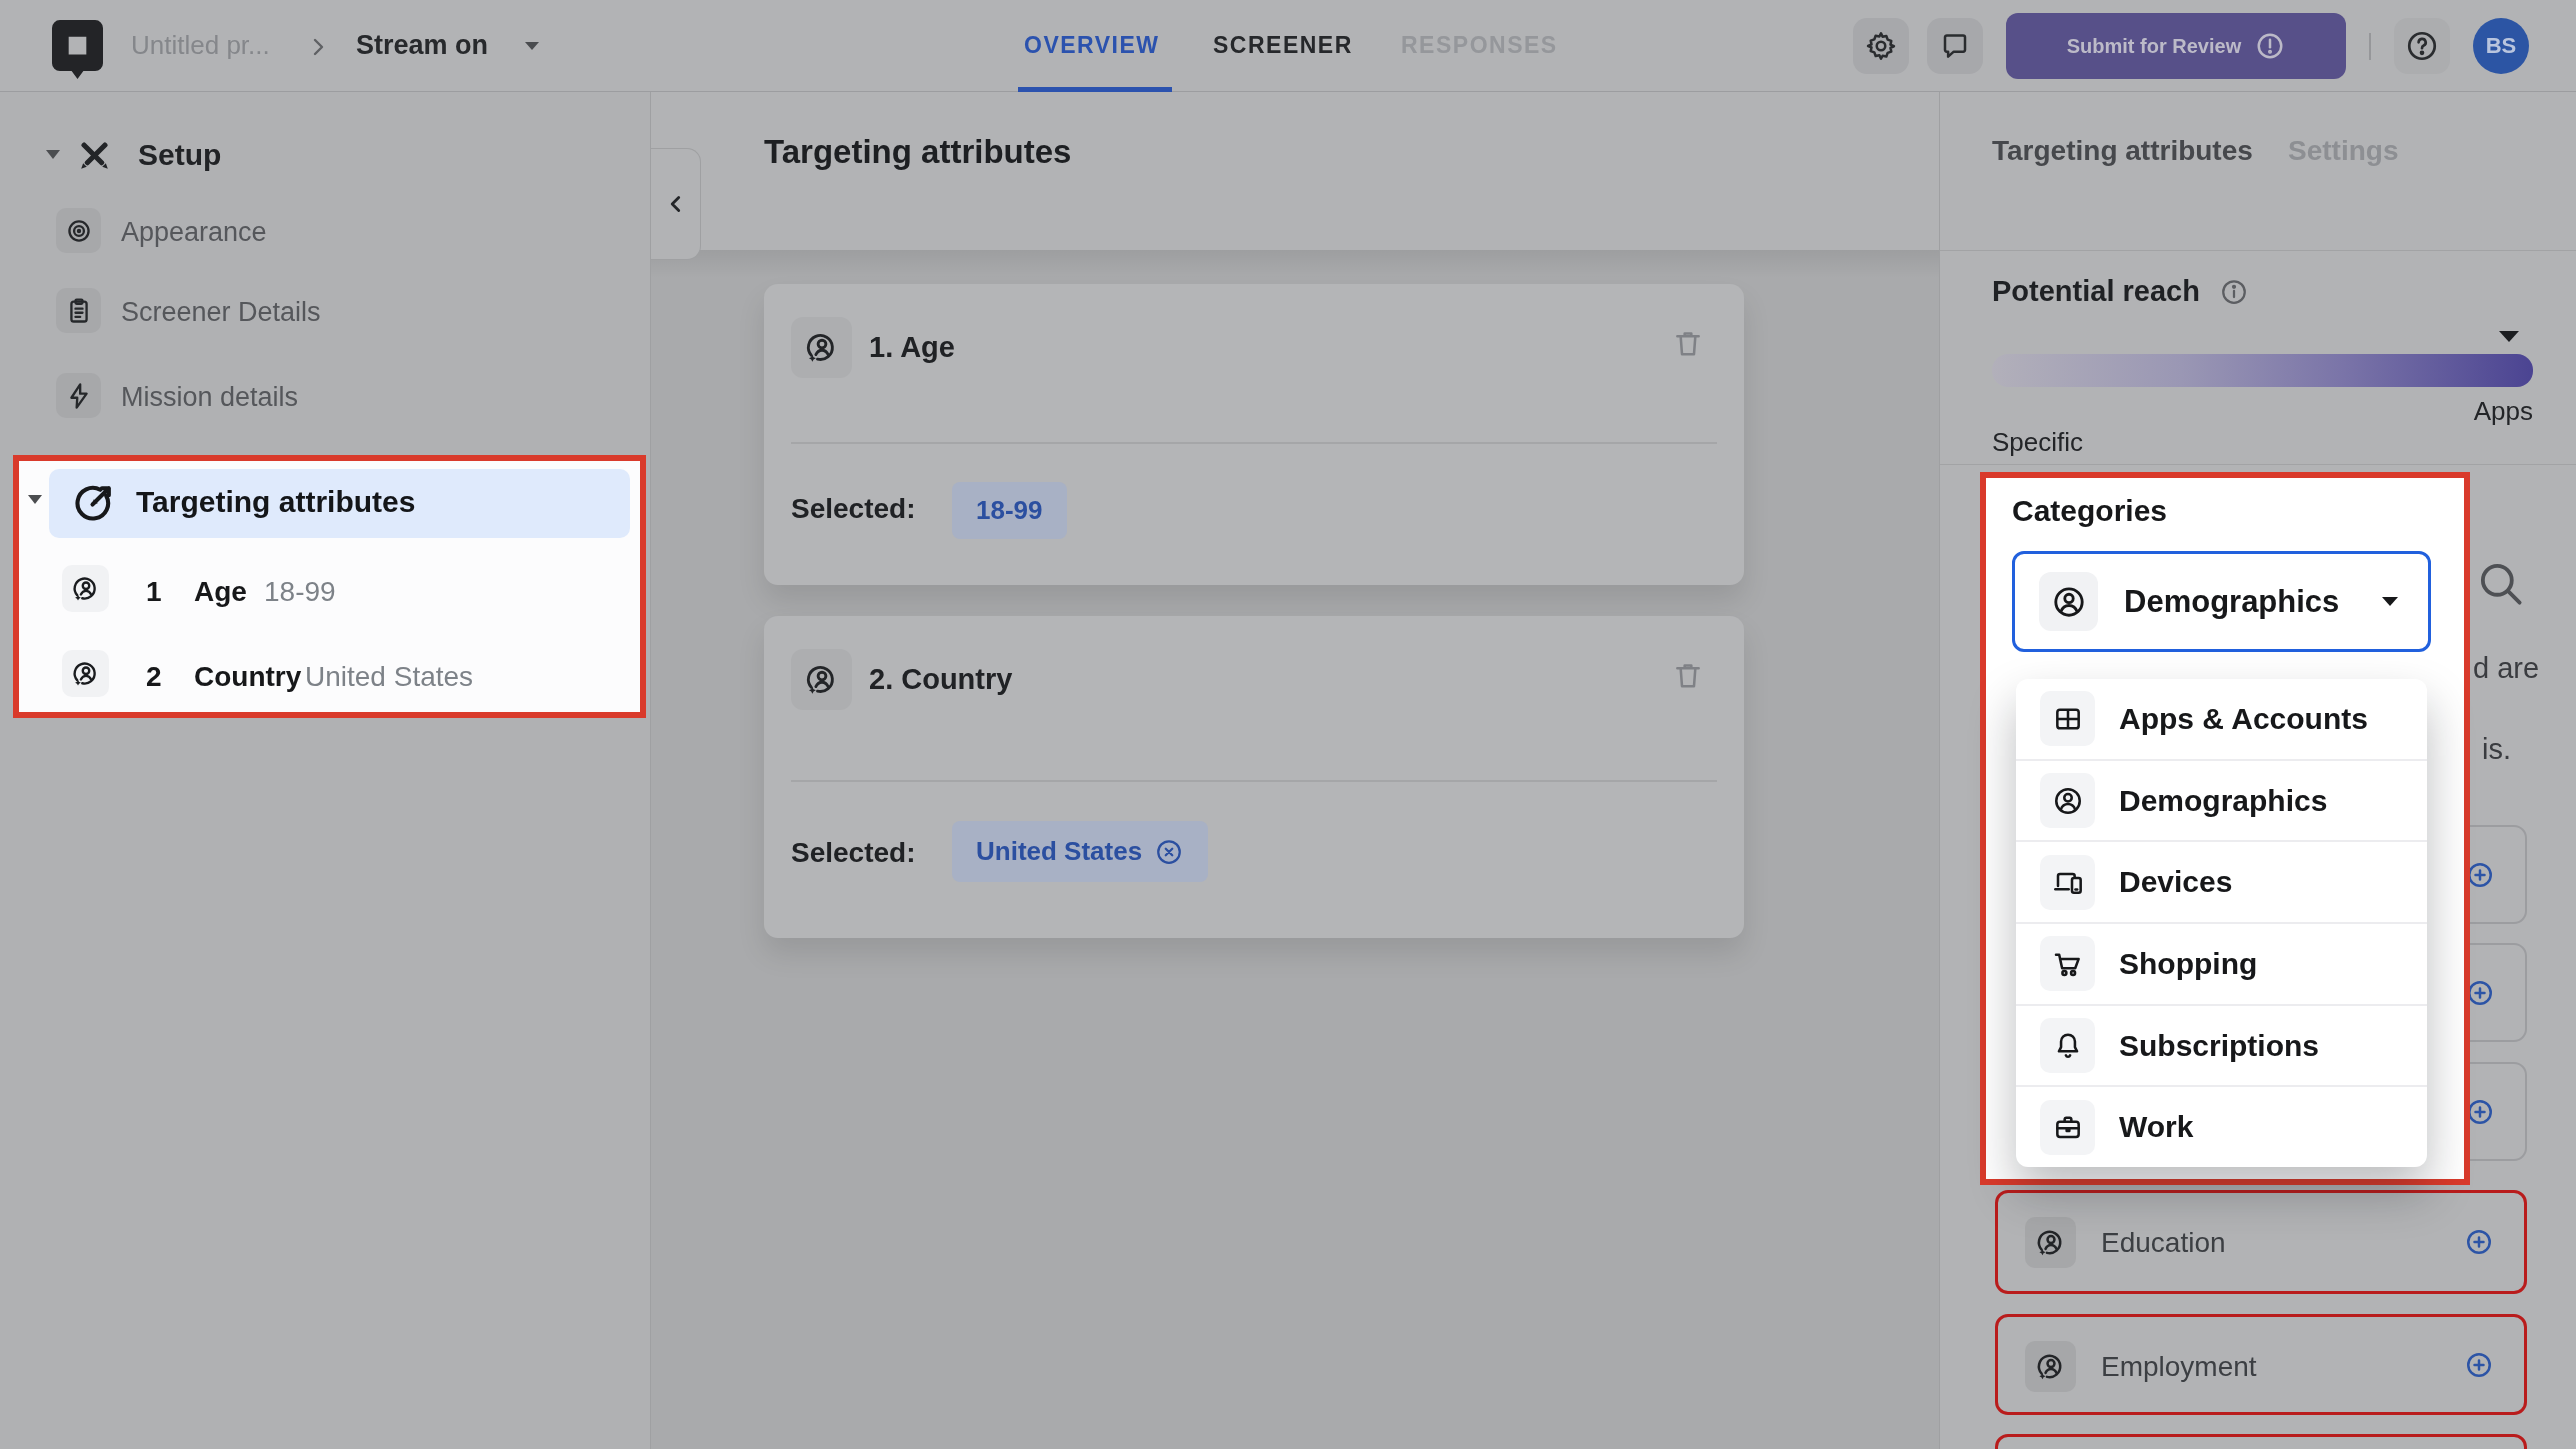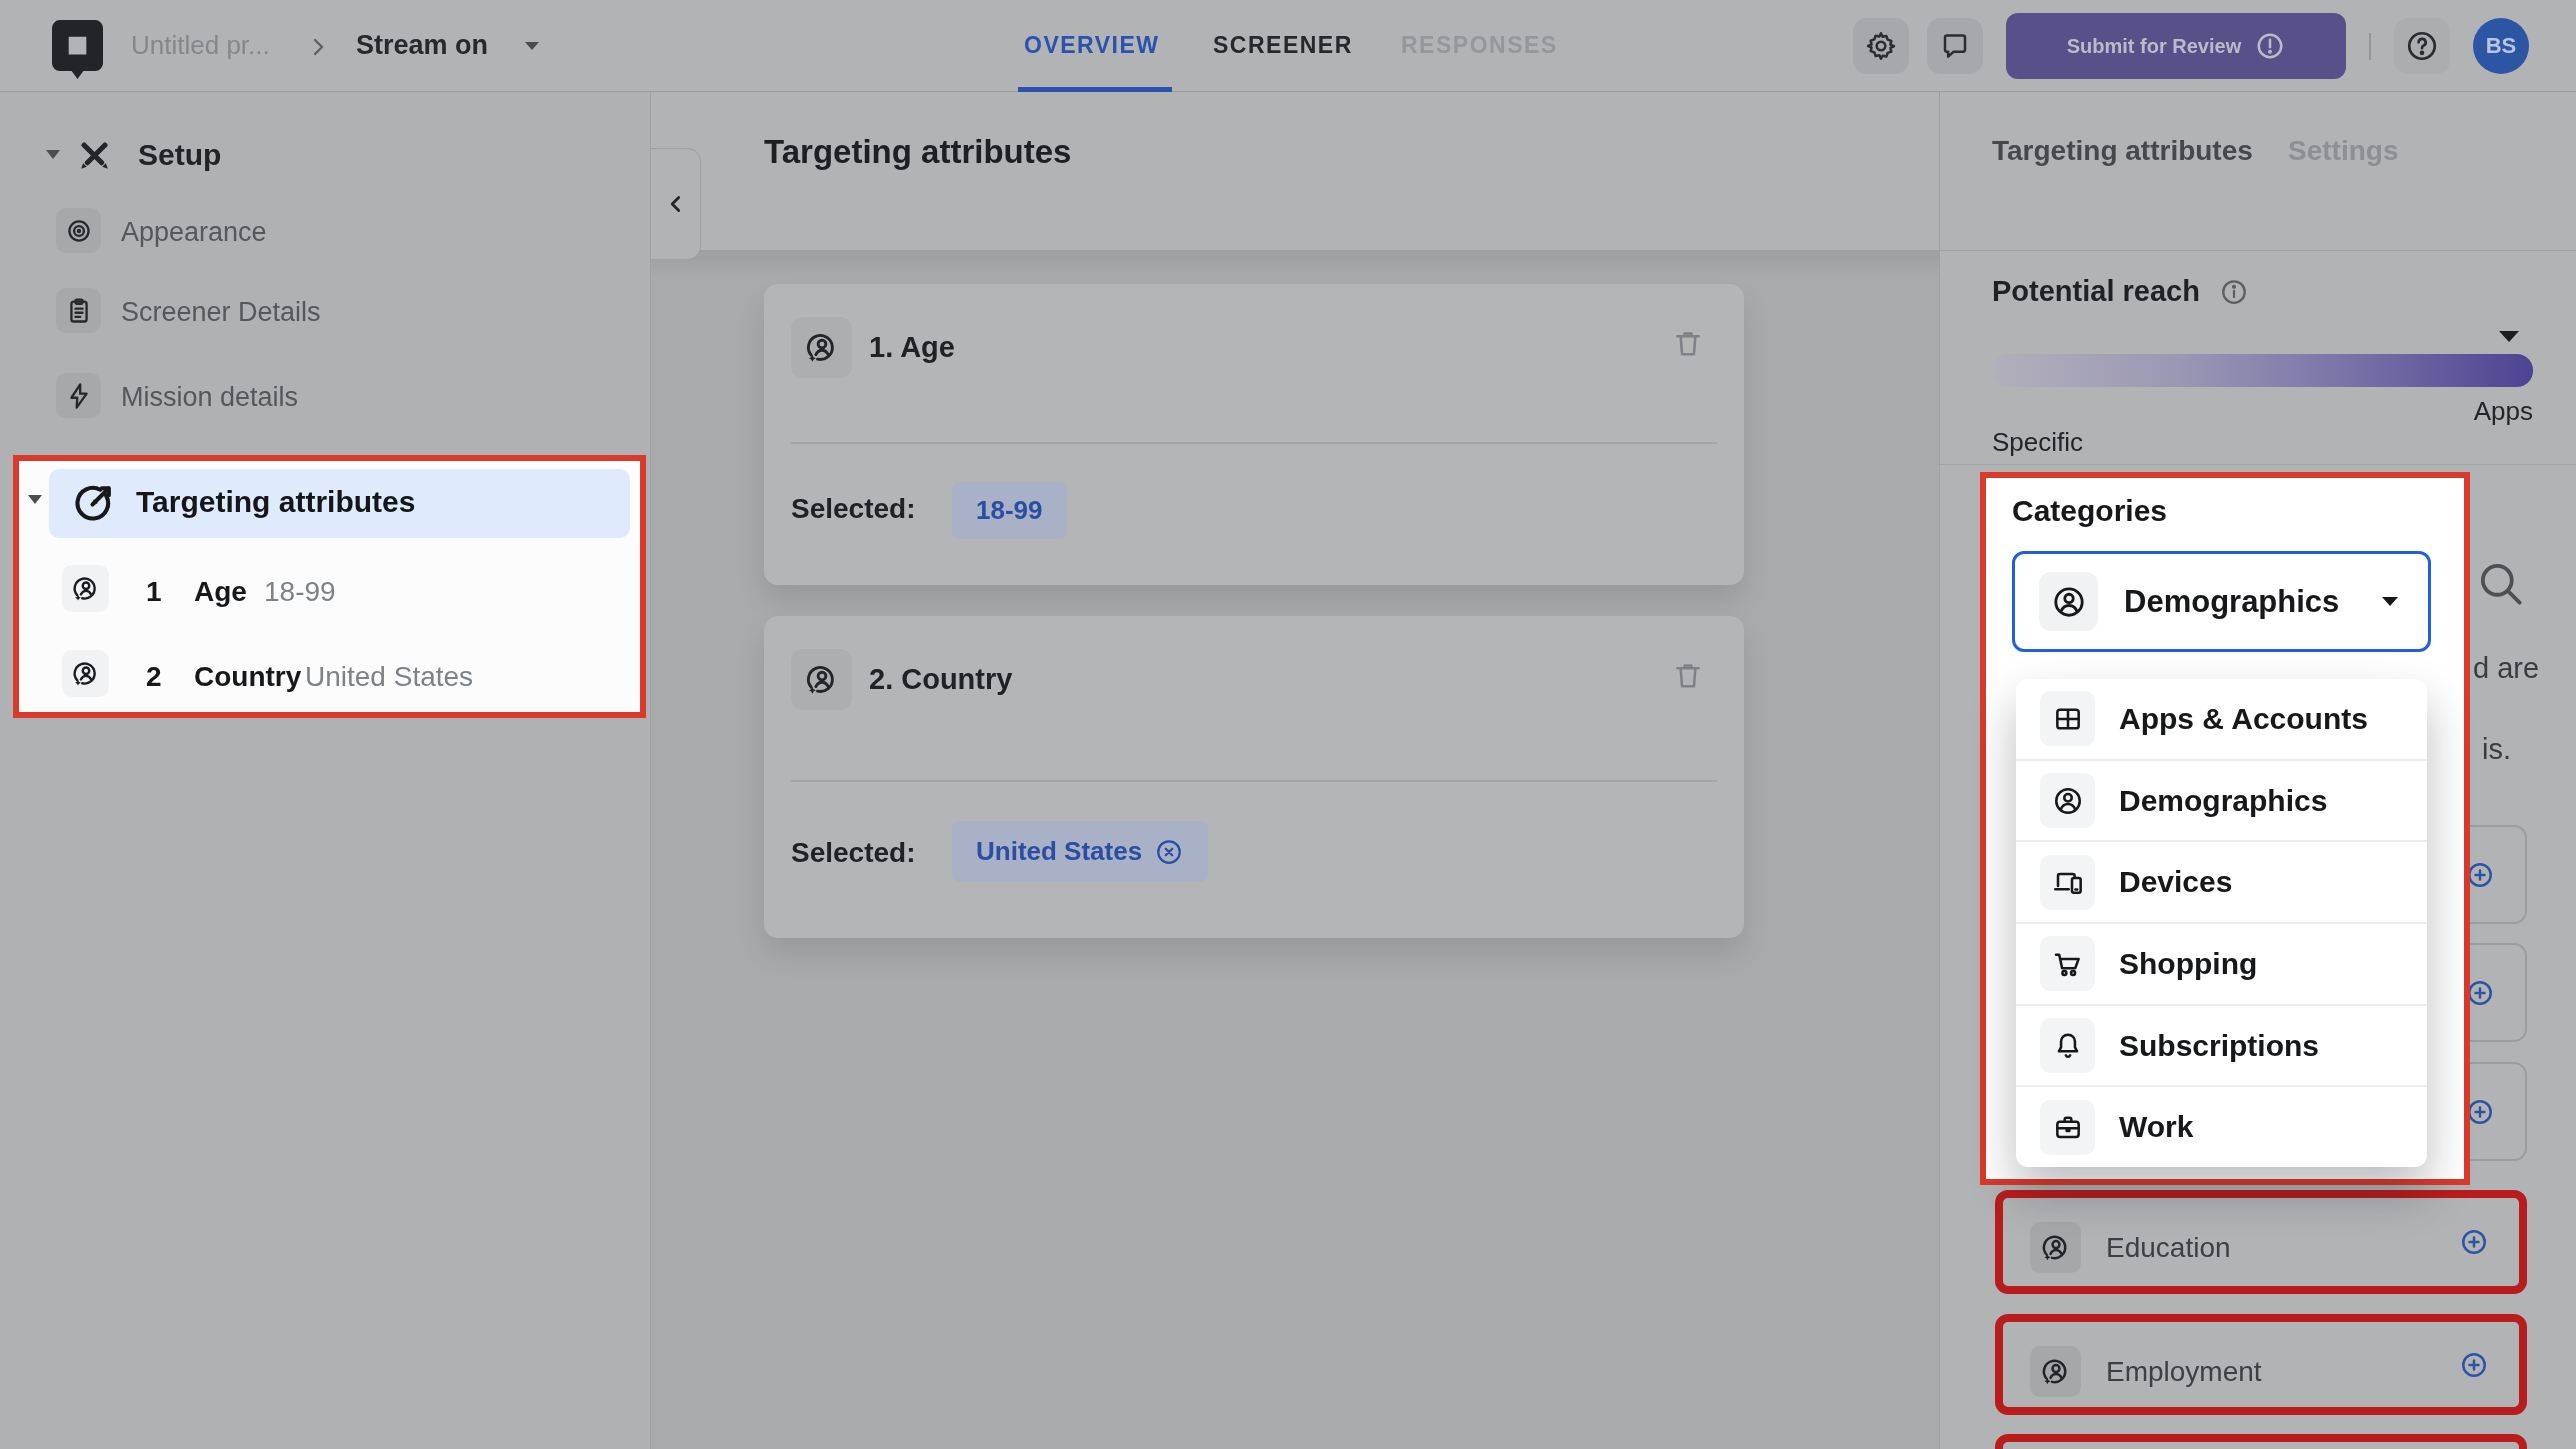--- a/index.html
+++ b/index.html
@@ -66,21 +66,21 @@
   .reach-info{left:279px;top:185px;color:#5c5e62;}
   .reach-pointer{left:557px;top:237px;color:#1b1d20;}
   .reach-bar{left:52px;top:262px;width:541px;height:33px;border-radius:16px;background:linear-gradient(90deg,#b2b0ba 0%,#9a97b4 35%,#7a74a8 65%,#4b4492 100%);}
   .reach-min{left:52px;top:304px;font-size:26px;color:#232528;margin-top:31px;}
   .reach-max{right:43px;top:304px;font-size:26px;color:#232528;}
   .p-div2{left:0;top:372px;width:637px;height:1px;background:#a2a3a5;}
   .p-search{left:535px;top:466px;color:#4e5054;}
   .frag{font-size:29px;color:#3a3c40;}
   .ghost-card{left:55px;width:532px;height:99px;border:2px solid #9c9da0;border-radius:13px;}
   .plus-ic{right:30px;top:50%;margin-top:-15px;color:#2c54a6;position:absolute;}
-  .attr-card{left:55px;width:532px;border:8px solid #b91c1c;border-radius:13px;}
+  .attr-card{left:55px;width:532px;border:3px solid #b91c1c;border-radius:13px;}
   .attr-card .tile{left:27px;top:24px;width:51px;height:51px;border-radius:10px;background:#a6a7a9;display:flex;align-items:center;justify-content:center;color:#232528;position:absolute;}
   .attr-card .lbl{left:103px;top:34px;font-size:28px;color:#3c3f43;position:absolute;}
 
   .redbox2{left:40px;top:380px;width:490px;height:713px;background:#ffffff;border:6px solid #d93a2b;z-index:4;}
   .cat-label{left:26px;top:16px;font-size:30px;font-weight:700;color:#17181a;}
   .cat-select{left:26px;top:73px;width:419px;height:101px;border:3px solid #2160dd;border-radius:12px;background:#fff;display:flex;align-items:center;}
   .cat-select .tile{width:59px;height:59px;border-radius:12px;background:#f1f2f4;margin-left:24px;display:flex;align-items:center;justify-content:center;color:#17181a;}
   .cat-select .lbl{margin-left:26px;font-size:31px;font-weight:700;color:#17181a;flex:1;}
   .cat-select .car{margin-right:28px;color:#17181a;}
   .dropdown{left:30px;top:201px;width:411px;height:488px;background:#fff;border-radius:12px;box-shadow:0 24px 47px rgba(16,18,25,0.28);display:flex;flex-direction:column;overflow:hidden;}

